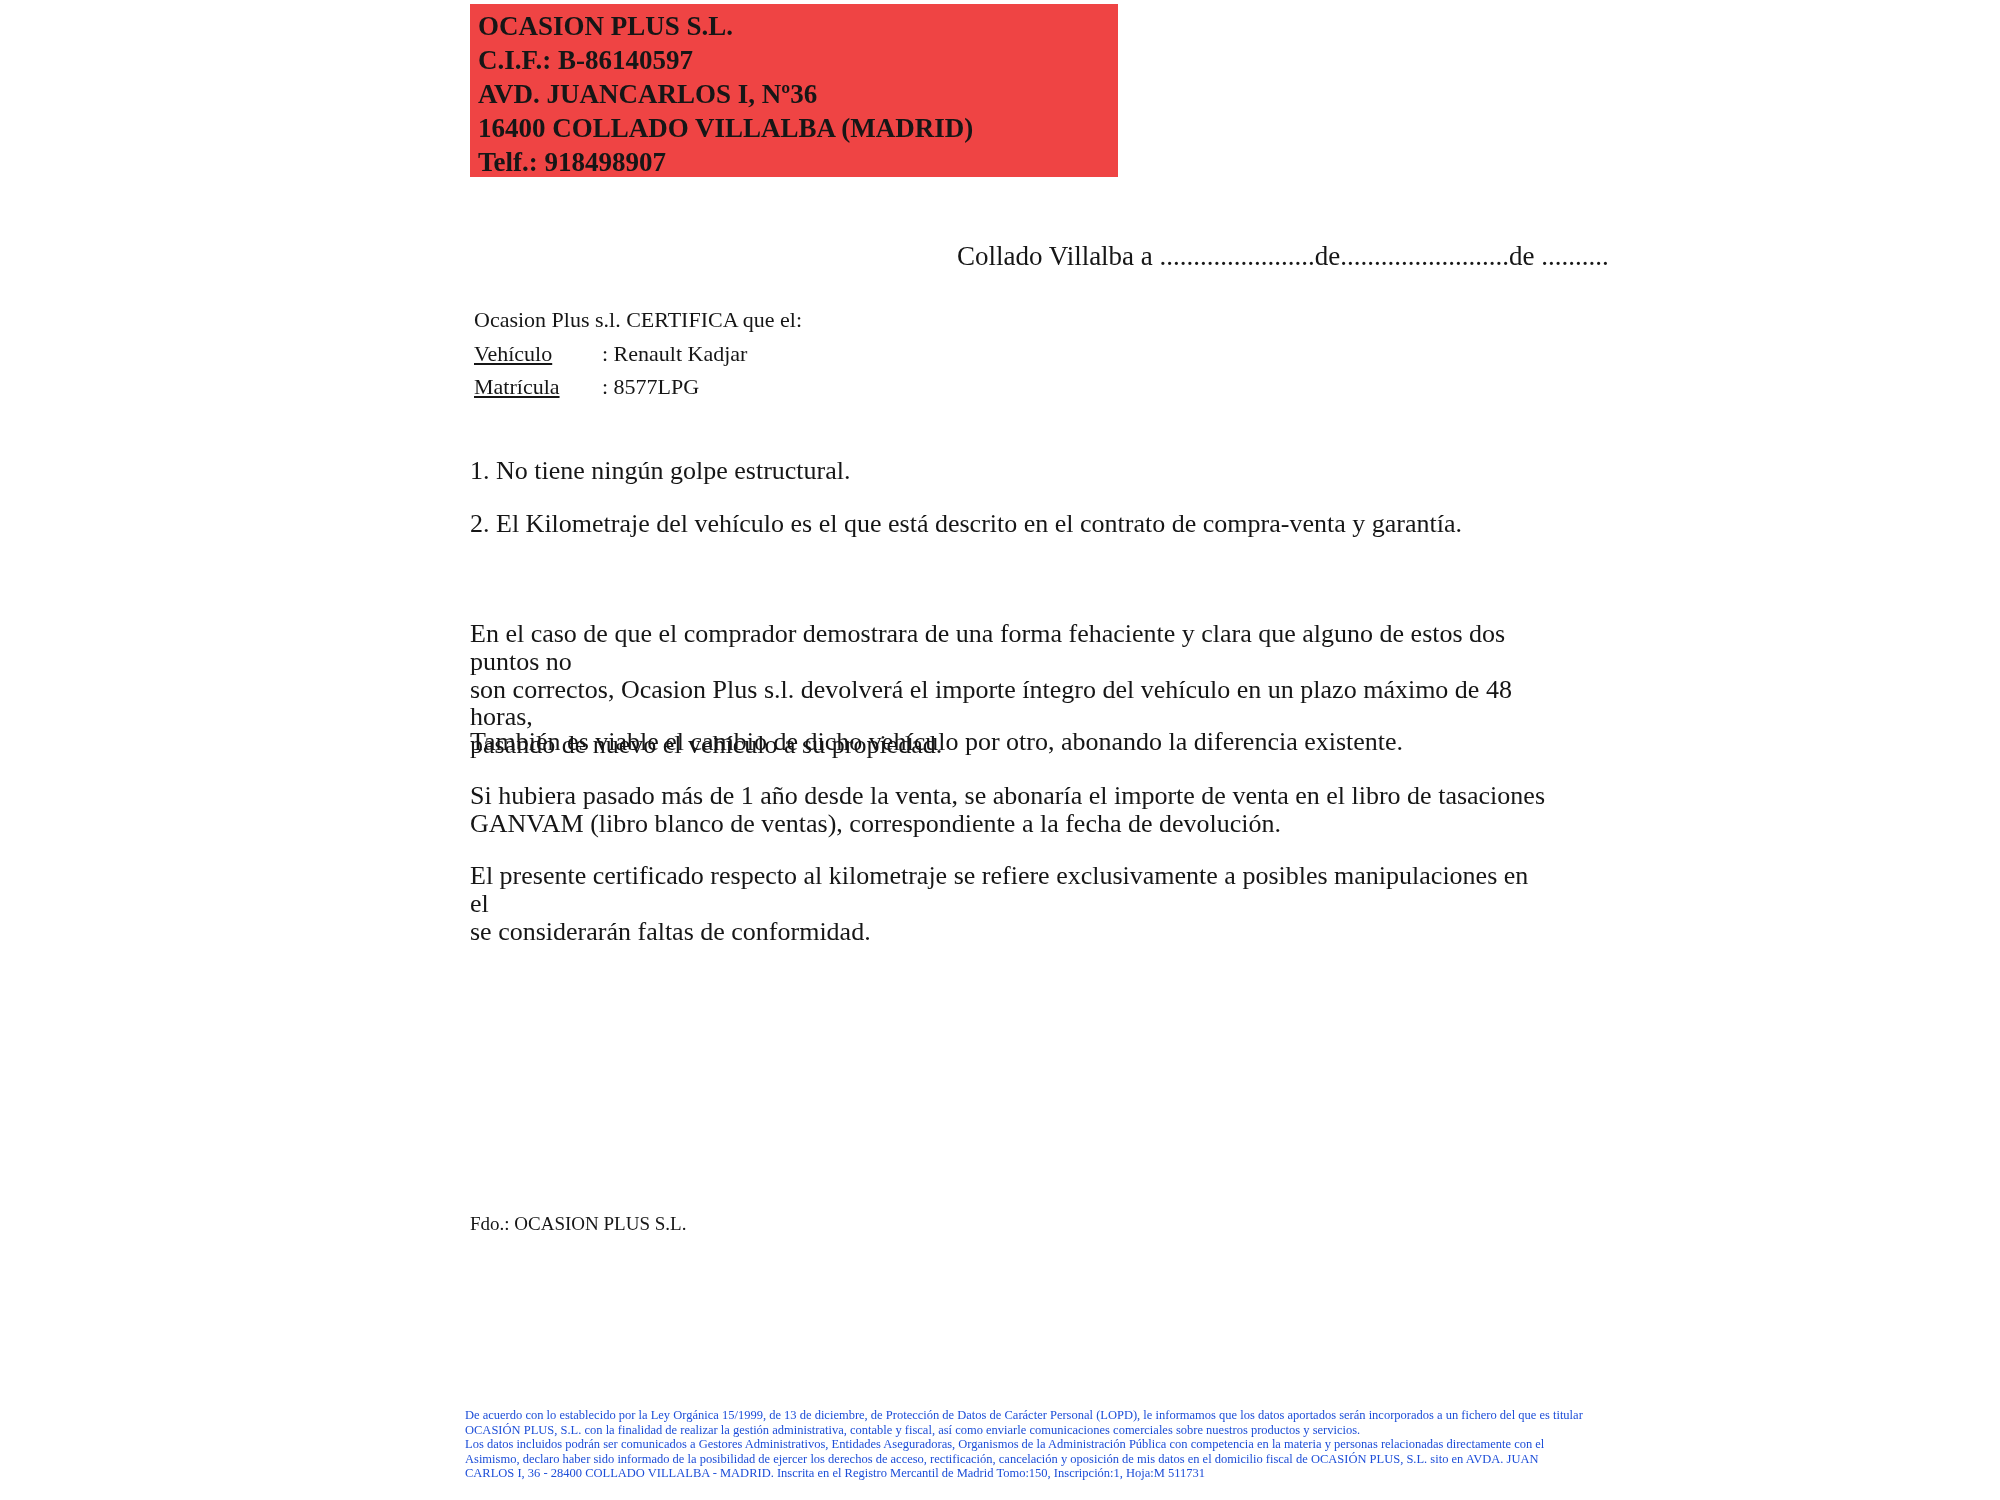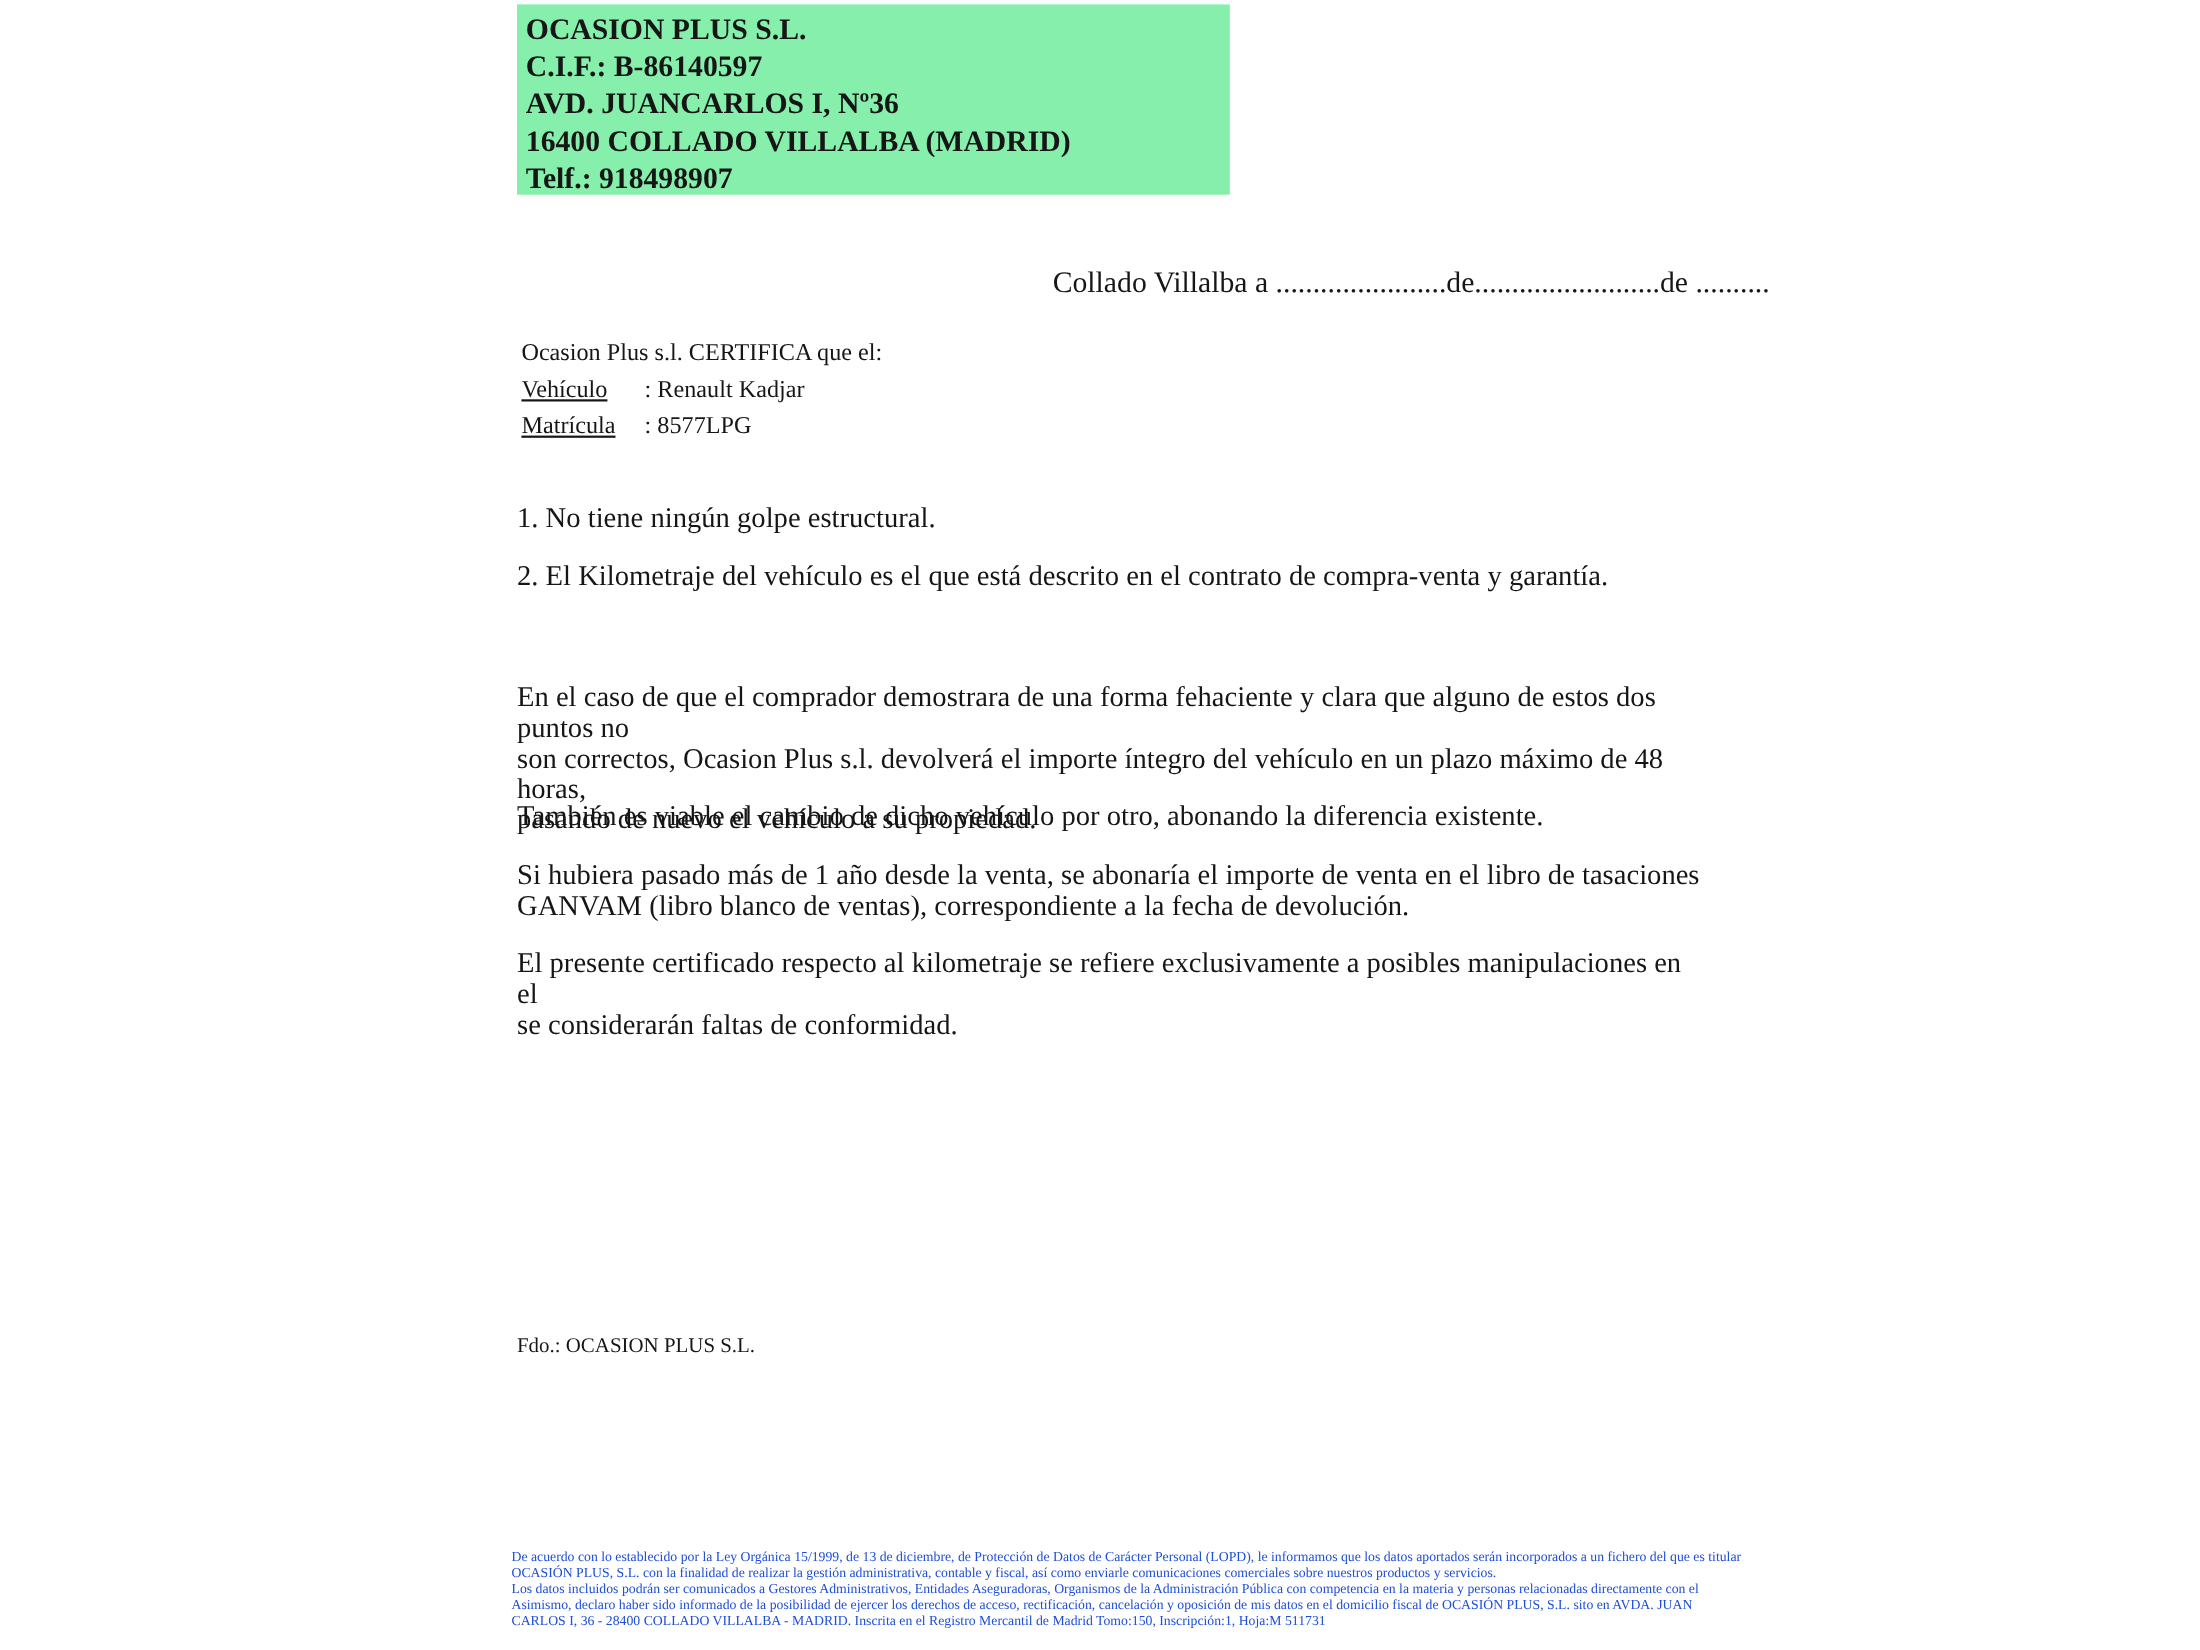--- a/index.html
+++ b/index.html
@@ -10,21 +10,21 @@
     color: #161616;
     position: relative;
     overflow: hidden;
   }
   .page { position: absolute; inset: 0; background: #ffffff; }
 
   .header-box {
     position: absolute;
     left: 470px; top: 4px;
     width: 648px; height: 173px;
-    background: #86efac;
+    background: #ef4444;
     padding: 5px 8px 16px 8px;
   }
   .header-box .hline {
     font-weight: bold;
     font-size: 27px;
     line-height: 34px;
     white-space: nowrap;
   }
 
   .date-line {
@@ -33,21 +33,21 @@
     font-size: 27px;
     white-space: nowrap;
   }
 
   .certifica {
     position: absolute;
     left: 474px; top: 303px;
     font-size: 22px;
     line-height: 33.5px;
   }
-  .kv-row { display: flex; }
+  .kv-row { display: flex; gap: 16px; }
   .kv-label {
     text-decoration: underline;
     min-width: 112px;
     display: inline-block;
   }
 
   .body-text {
     position: absolute;
     left: 470px;
     font-size: 26px;

